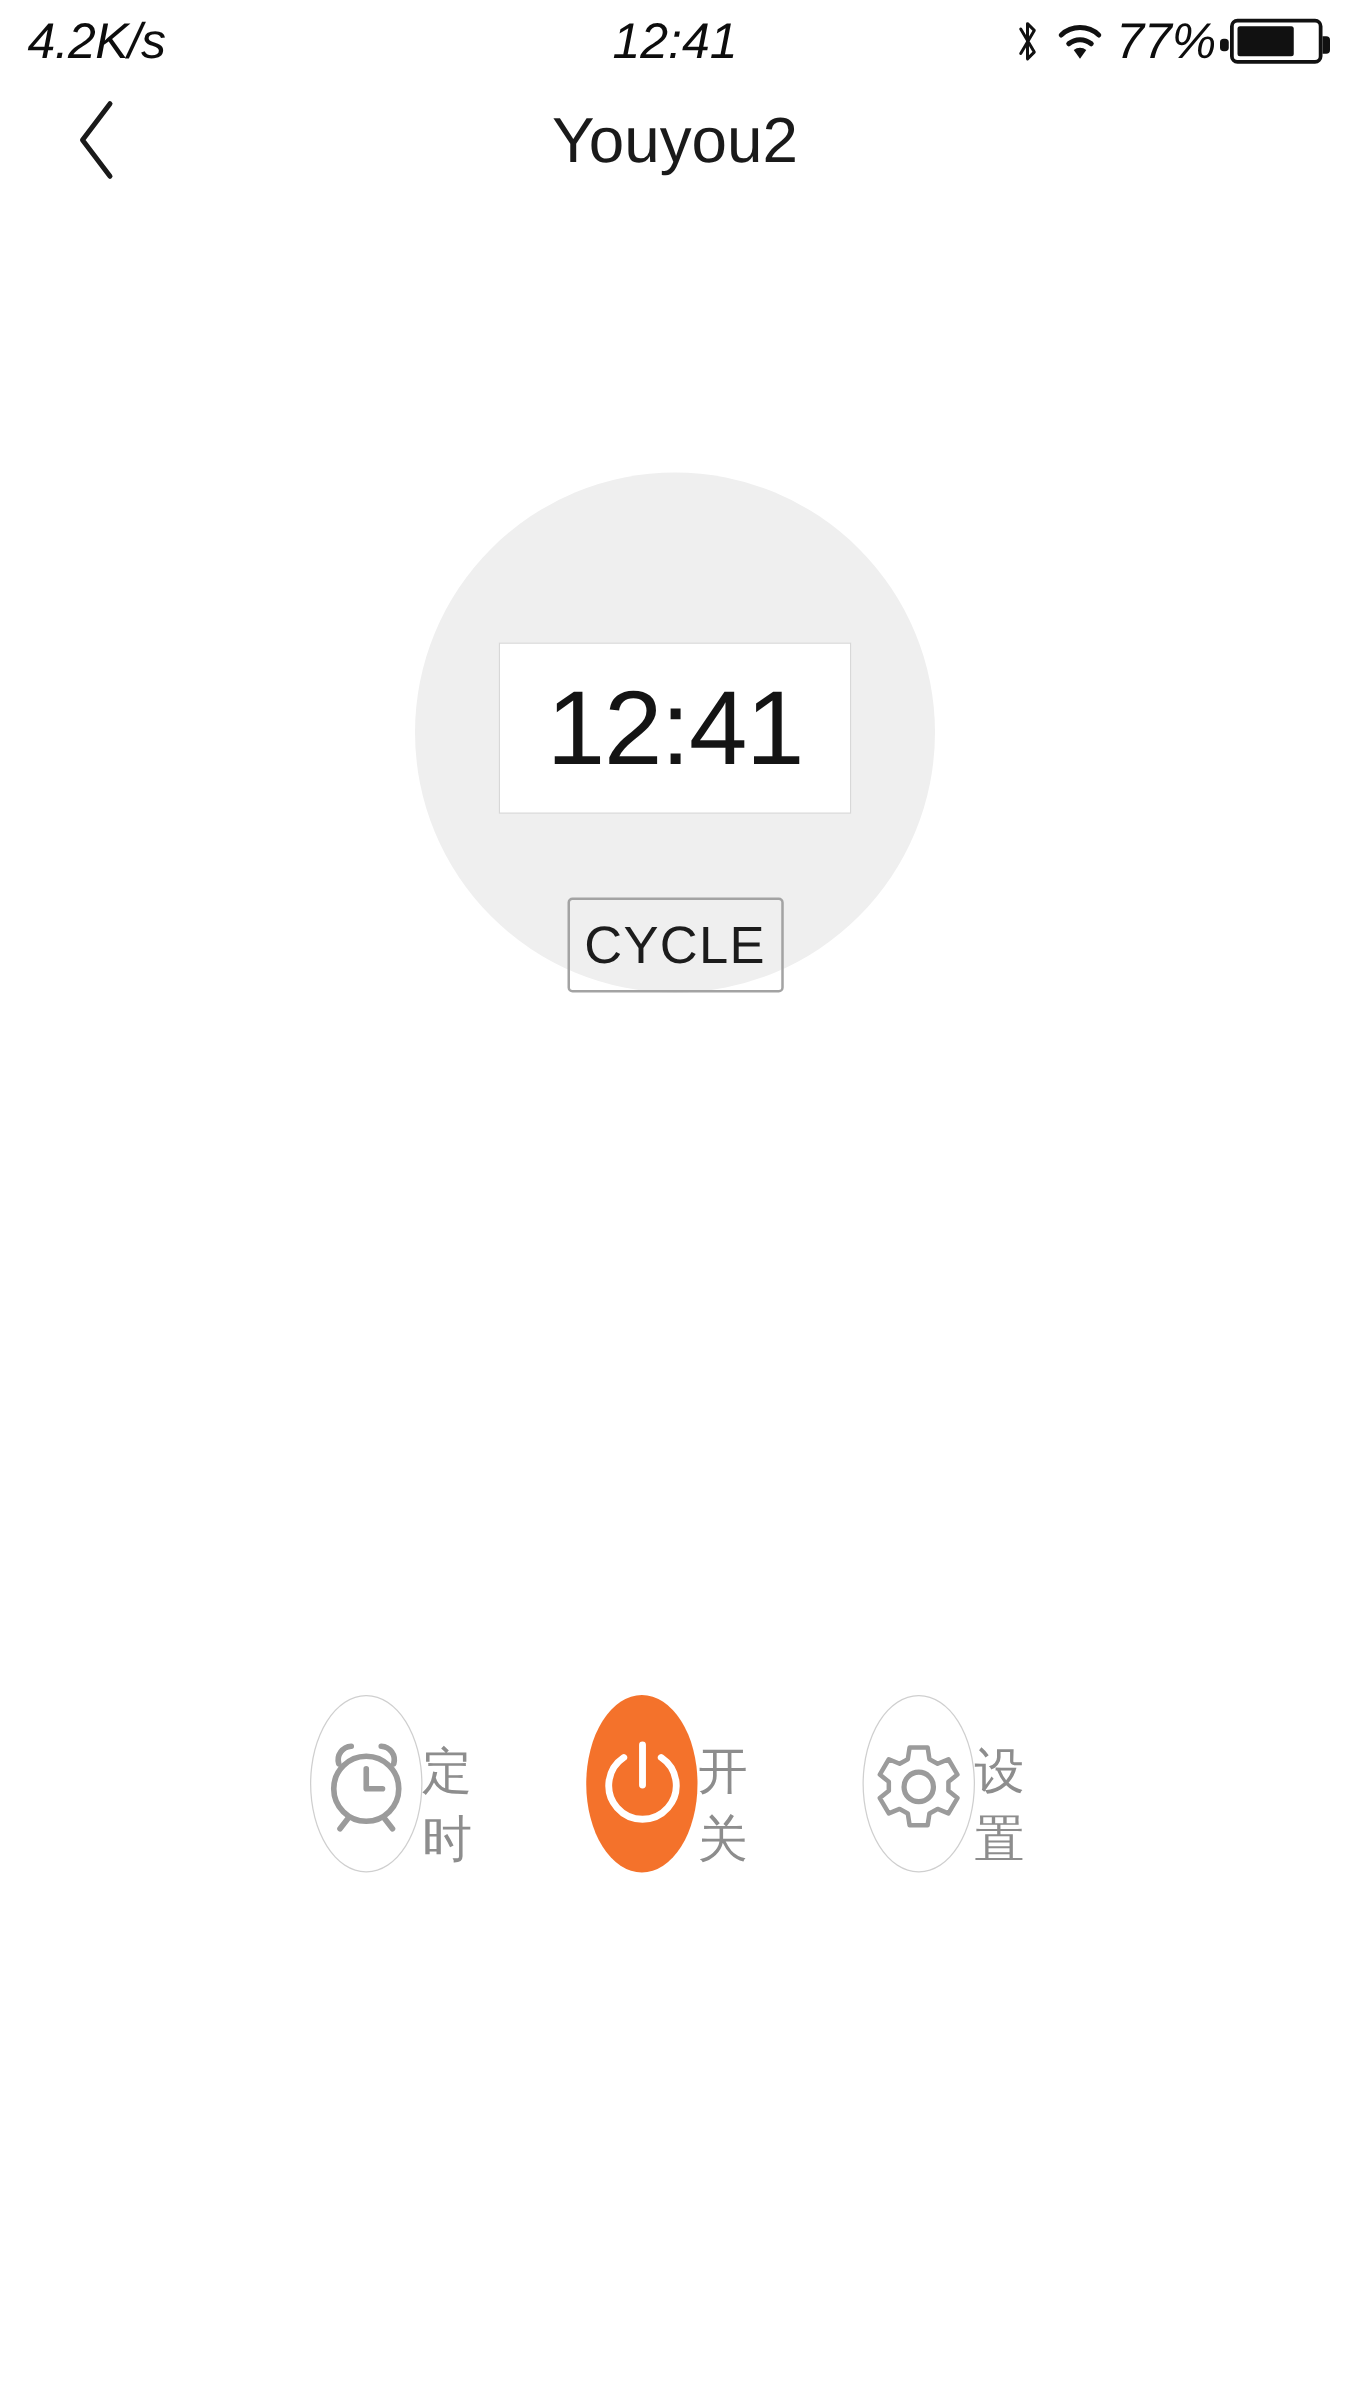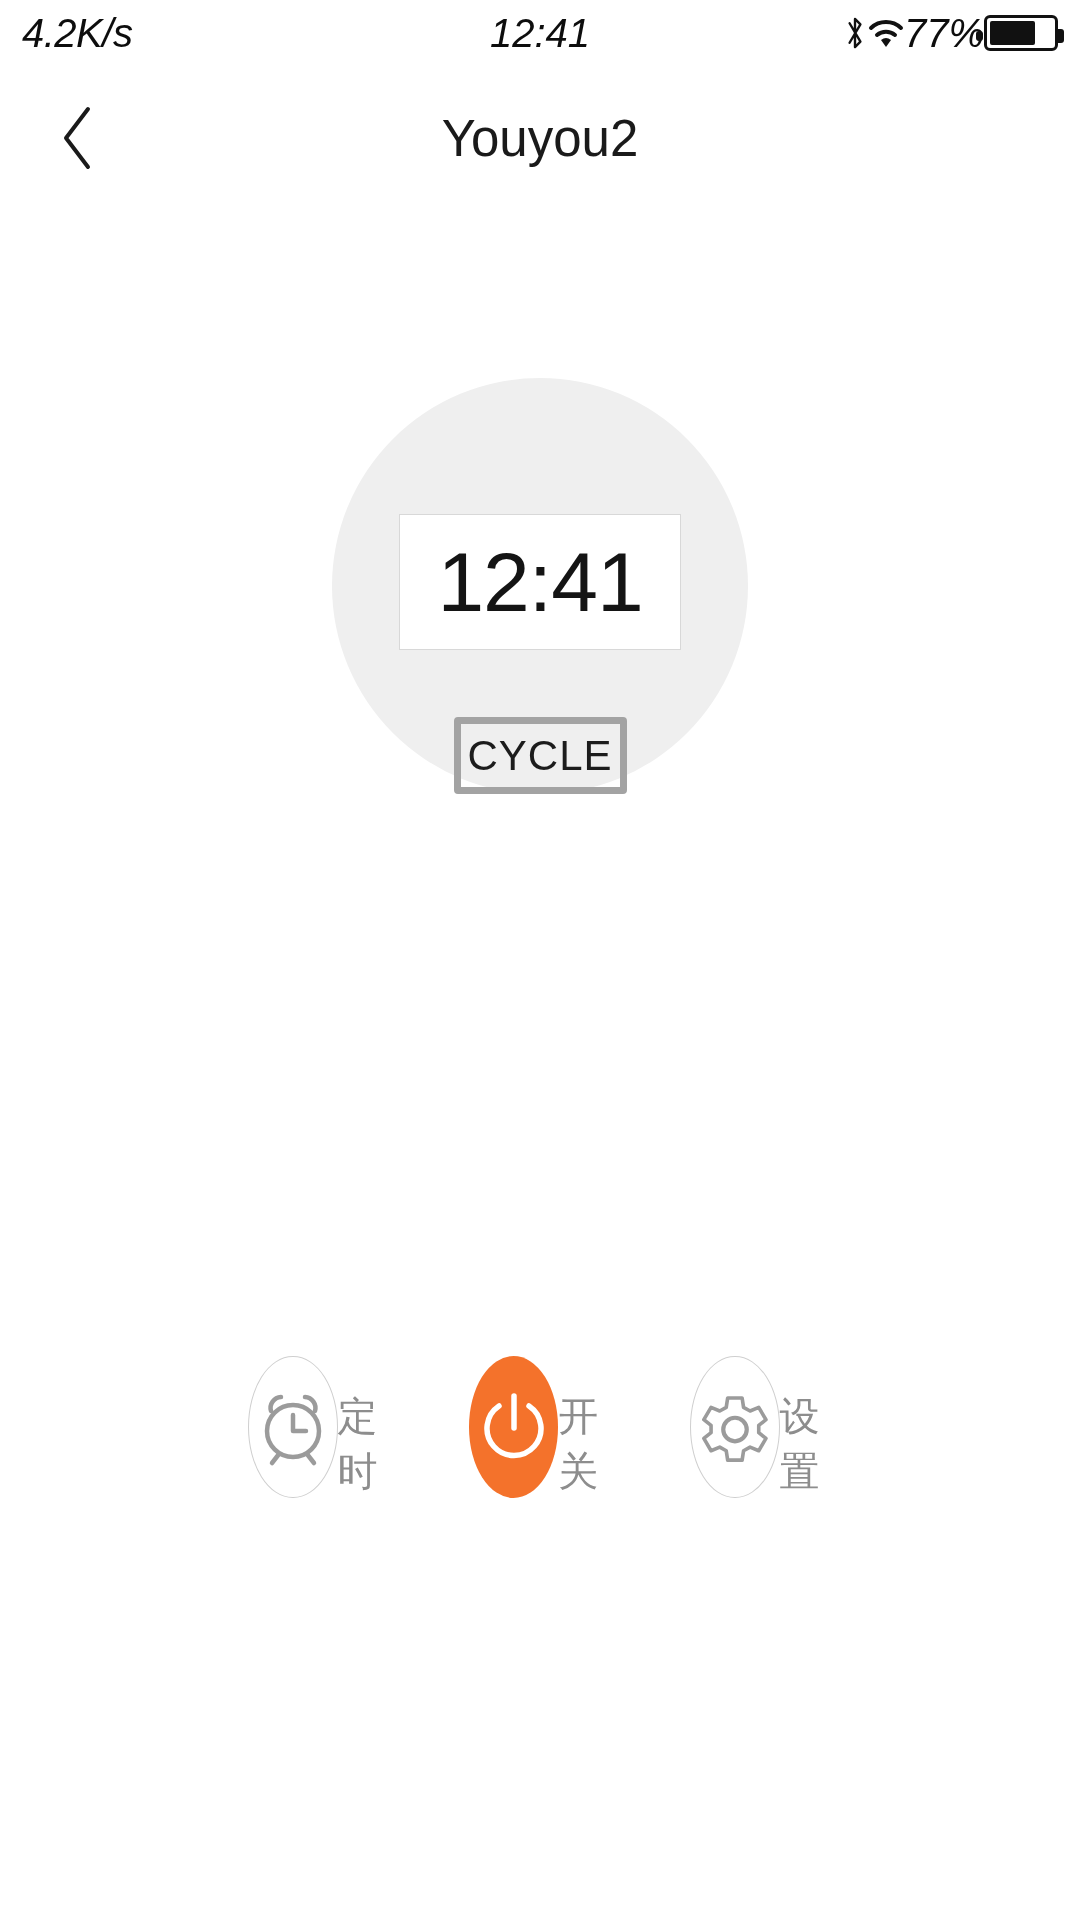--- a/index.html
+++ b/index.html
@@ -14,41 +14,41 @@
   
   .statusbar {
     position:absolute; top:0; left:0; width:1080px; height:66px;
     display:flex; align-items:center; justify-content:space-between;
     padding:0 22px;
     font-style:italic;
   }
   .sb-left { font-size:40px; color:#0d0d0d; letter-spacing:-0.5px; }
   .sb-center { position:absolute; left:0; width:1080px; text-align:center;
                font-size:40px; color:#0d0d0d; pointer-events:none; }
-  .sb-right { display:flex; align-items:center; gap:0; z-index:2;justify-content:space-between; }
+  .sb-right { display:flex; align-items:center; gap:11px; z-index:2;justify-content:space-between; }
   .sb-batt-text { font-size:40px; color:#0d0d0d; }
   .icon-bt { width:26px; height:38px; }
   .icon-wifi { width:36px; height:30px; }
   .batt {
     position:relative; width:74px; height:36px;
     border:3px solid #111; border-radius:6px; padding:3px;
   }
   .batt::after {
     content:""; position:absolute; right:-9px; top:11px;
     width:6px; height:14px; background:#111; border-radius:0 3px 3px 0;
   }
   .batt-fill { height:100%; background:#111; border-radius:2px; }
   .batt-nub {
     position:absolute; left:-11px; top:13px;
     width:7px; height:10px; background:#111; border-radius:3px;
   }
 
   
   .navbar {
-    position:absolute; top:80px; left:0; width:1080px; height:115px;
+    position:absolute; top:54px; left:0; width:1080px; height:115px;
   }
   .back-btn {
     position:absolute; left:38px; top:50%; transform:translateY(-50%);
     width:80px; height:80px; display:flex; align-items:center; justify-content:center;
     cursor:pointer;
   }
   .nav-title {
     position:absolute; left:0; width:1080px; top:50%; transform:translateY(-50%);
     text-align:center; font-size:51px; color:#1a1a1a; font-weight:400;
   }
@@ -72,21 +72,21 @@
     background:#ffffff;
     border:1px solid #d8d8d8;
     display:flex; align-items:center; justify-content:center;
   }
   .time-text {
     font-size:84px; color:#141414; letter-spacing:-1px; line-height:1;
   }
   .cycle-btn {
     margin-top:67px;
     width:173px; height:80px;
-    border:7px solid #a3a3a3; border-radius:4px;
+    border:2px solid #a3a3a3; border-radius:4px;
     background:transparent;
     display:flex; align-items:center; justify-content:center;
     cursor:pointer;
   }
   .cycle-text { font-size:42px; color:#1c1c1c; letter-spacing:1px; }
 
   
   .actions {
     position:absolute; left:0; top:1355px; width:1080px;
     display:flex; justify-content:center; gap:79px;

